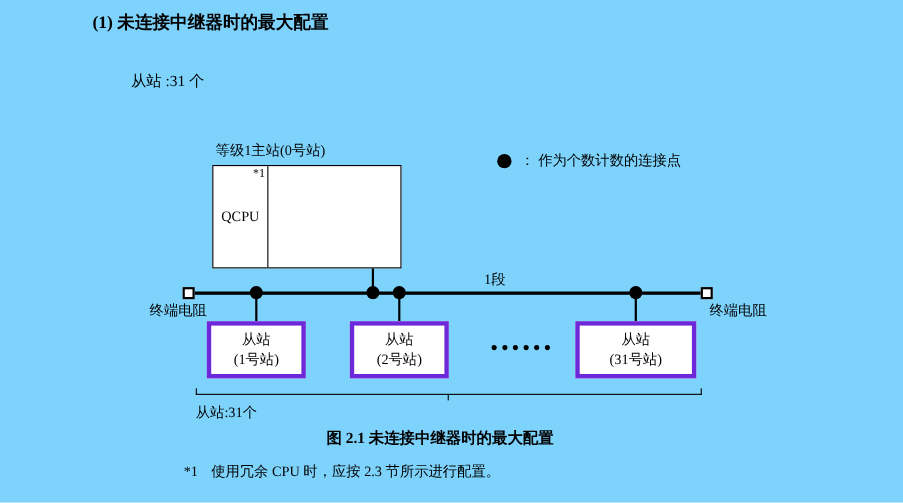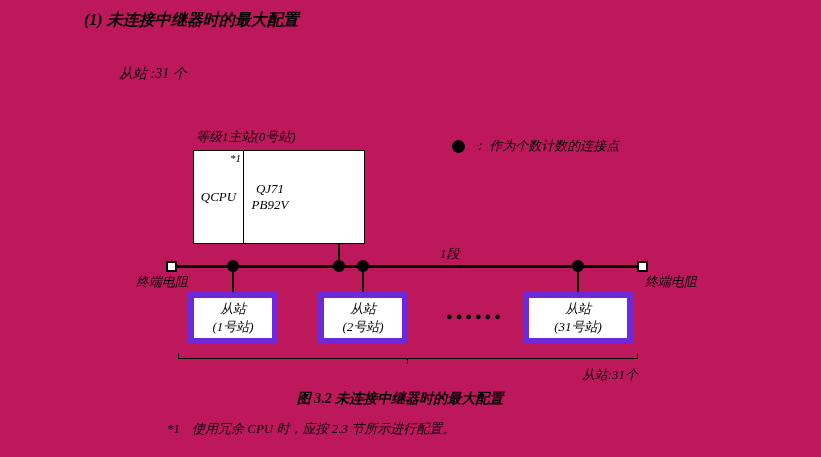--- a/index.html
+++ b/index.html
@@ -1,21 +1,20 @@
 <!DOCTYPE html>
 <html><head>
 <meta charset="utf-8">
 <style>
   * { margin:0; padding:0; box-sizing:border-box; }
   html,body { background:#ffffff; }
   .page {
-    position:relative; width:821px; height:457px; background:#be185d;
+    position:relative; width:821px; height:457px; background:#7dd3fc;
     color:#000; font-family:"Liberation Serif","DejaVu Serif",serif;
     overflow:hidden;
-    font-style:italic;
   }
   .abs { position:absolute; }
   .heading { font-size:16px; font-weight:bold; white-space:nowrap; }
   .body-line { font-size:14px; white-space:nowrap; }
   .diag-text { font-size:13px; white-space:nowrap; }
   .master-box { display:flex; border:1px solid #000; background:#fff; }
   .cell {
     position:relative; display:flex; flex-direction:column;
     align-items:center; justify-content:center;
     border-right:1px solid #000; font-size:13px; white-space:nowrap;
@@ -23,51 +22,47 @@
   .cell.last { border-right:none; }
   .cell-note { position:absolute; top:1px; right:2px; font-size:11px; }
   .legend { display:flex; align-items:center; }
   .legend-dot { width:13px; height:13px; border-radius:50%; background:#000; margin-right:8px; flex:0 0 auto; }
   .legend-text { font-size:13px; white-space:nowrap; }
   .busline { background:#000; height:3px; }
   .vline { width:2px; background:#000; }
   .dot { width:12px; height:12px; border-radius:50%; background:#000; }
   .term-box { width:11px; height:11px; background:#fff; border:2px solid #000; }
   .slave-box {
-    height:52px; border:6px solid #6d28d9; background:#fff;
+    height:52px; border:4px solid #6d28d9; background:#fff;
     display:flex; flex-direction:column; align-items:center; justify-content:center;
     font-size:13px; line-height:1.4; white-space:nowrap;
   }
   .ellipsis { font-size:11px; letter-spacing:3px; white-space:nowrap; color:#000; }
   .brace-h { height:1px; background:#000; }
   .brace-tick { width:1px; height:6px; background:#000; }
   .brace-tick-down { width:1px; height:5px; background:#000; }
-  .span-label { font-size:13px; text-align:right; }
+  .span-label { font-size:13px; text-align:left; }
   .caption { font-size:14px; font-weight:bold; text-align:center; white-space:nowrap; }
   .footnote { font-size:13px; white-space:nowrap; }
   .footnote .fn-text { margin-left:12px; }
 </style>
 </head>
 <body>
 
 <div class="page">
 
   <div class="abs heading" style="left:84px; top:10px;">(1) 未连接中继器时的最大配置</div>
   <div class="abs body-line" style="left:119px; top:65px;">从站 :31 个</div>
 
   <div class="abs diag-text" style="left:196px; top:128px;">等级1主站(0号站)</div>
 
   <div class="abs master-box" style="left:193px; top:150px; width:172px; height:94px;">
     <div class="cell" style="width:50px;">
       <span class="cell-note">*1</span>
       <span>QCPU</span>
-    </div>
-    <div class="cell last" style="width:52px;">
-      <span>QJ71</span>
-      <span>PB92V</span>
     </div>
   </div>
 
   <div class="abs legend" style="left:452px; top:137px;">
     <span class="legend-dot"></span>
     <span class="legend-text">： 作为个数计数的连接点</span>
   </div>
 
   <div class="abs diag-text" style="left:440px; top:245px;">1段</div>
 
@@ -101,18 +96,18 @@
     <span>从站</span>
     <span>(31号站)</span>
   </div>
 
   <div class="abs brace-tick" style="left:178px; top:353px;"></div>
   <div class="abs brace-h" style="left:178px; top:358px; width:460px;"></div>
   <div class="abs brace-tick" style="left:637px; top:353px;"></div>
   <div class="abs brace-tick-down" style="left:407px; top:359px;"></div>
   <div class="abs span-label" style="left:178px; top:366px; width:460px;">从站:31个</div>
 
-  <div class="abs caption" style="left:0px; top:390px; width:800px;">图 3.2 未连接中继器时的最大配置</div>
+  <div class="abs caption" style="left:0px; top:390px; width:800px;">图 2.1 未连接中继器时的最大配置</div>
   <div class="abs footnote" style="left:136px; top:420px;margin-left:31px;">
     <span>*1</span><span class="fn-text">使用冗余 CPU 时，应按 2.3 节所示进行配置。</span>
   </div>
 
 </div>
 
 </body></html>

